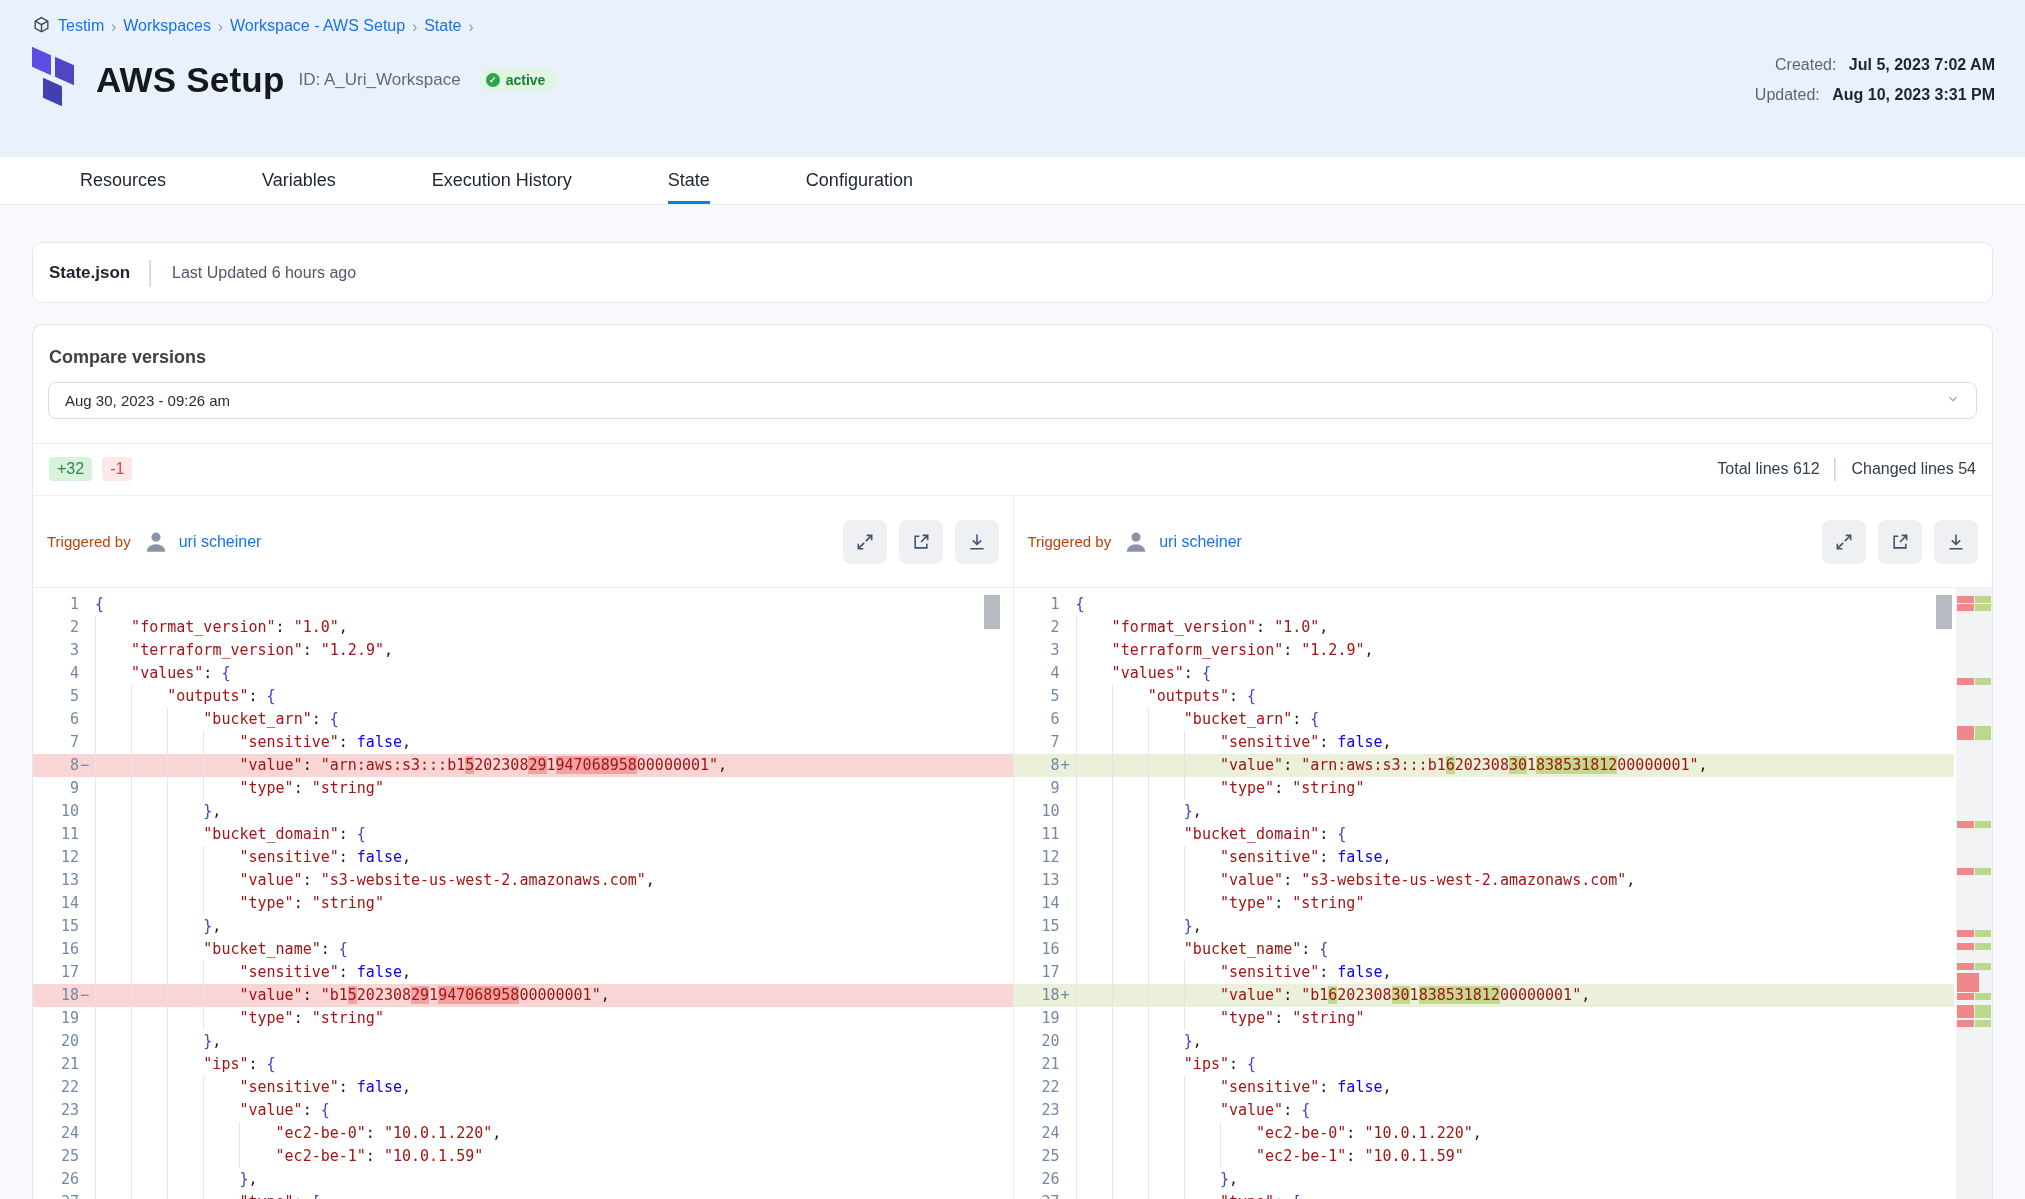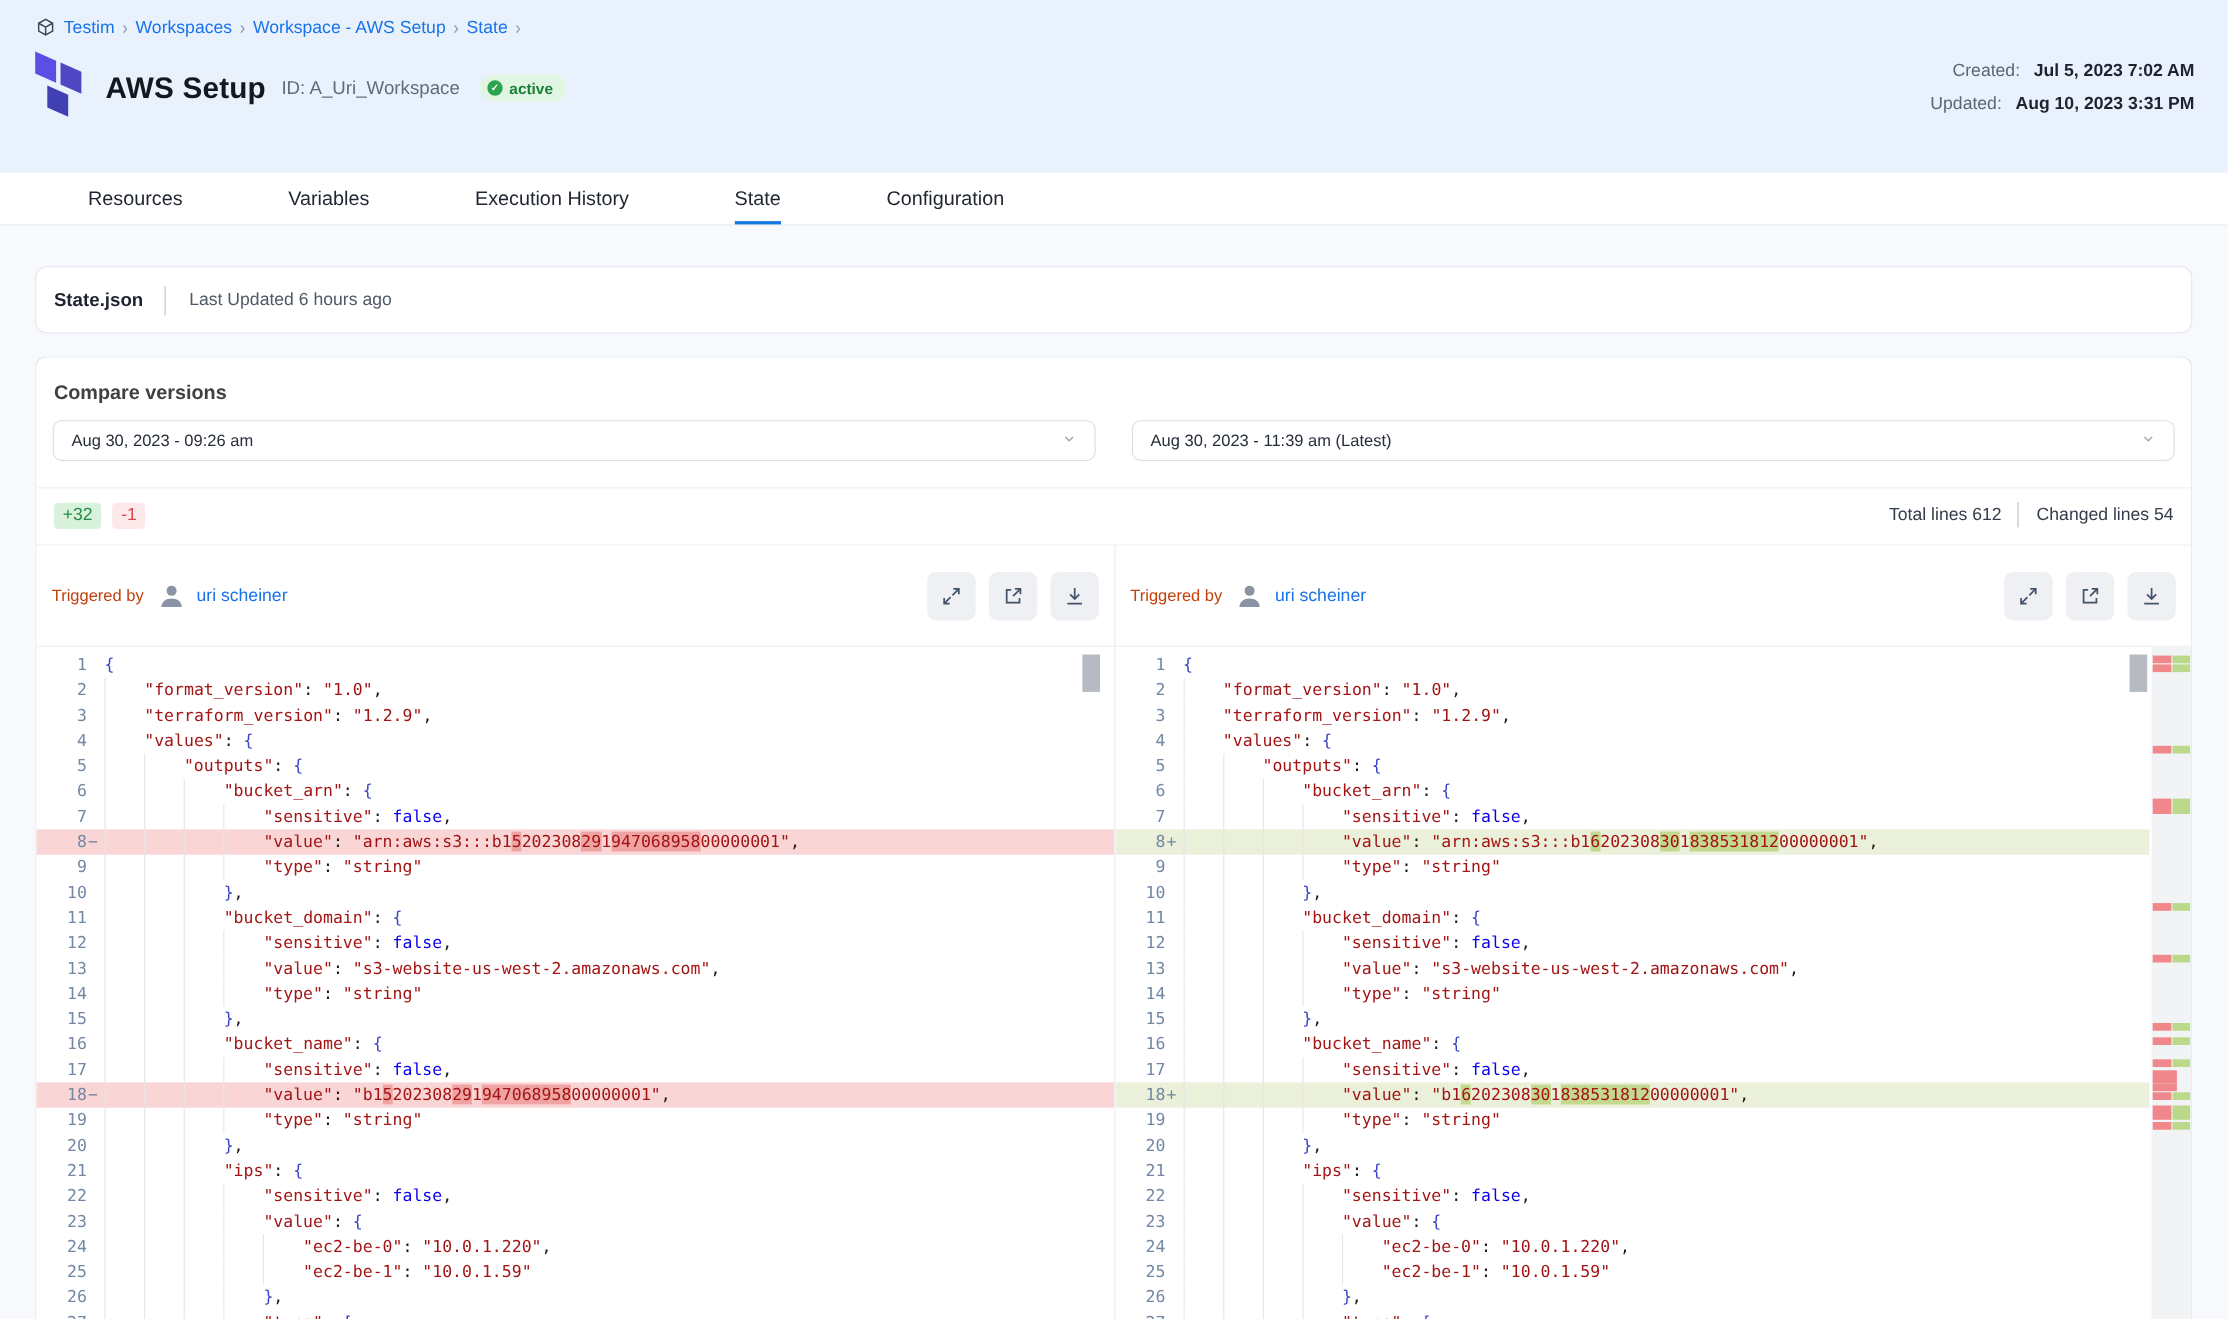--- a/index.html
+++ b/index.html
@@ -10,21 +10,21 @@
   .topbar { background:#e9f2fc; height:157px; position:relative; padding:0 32px; }
   .breadcrumb { display:flex; align-items:center; gap:7px; padding-top:16px; font-size:16px; }
   .bc-link { color:#1973e8; cursor:pointer; }
   .bc-sep { color:#8b99ad; font-size:15px; transform:scaleY(1.15); }
   .hdr-main { display:flex; align-items:center; margin-top:14px; }
   .tf-logo { position:relative; width:46px; height:62px; margin-right:18px; }
   .tf-logo div { position:absolute; transform:skewY(24deg); }
   .tf-a { left:0;  top:2px;  width:19px; height:20px; background:#5c4ee5; }
   .tf-b { left:23px; top:12px; width:19px; height:20px; background:#4f46c4; }
   .tf-c { left:11px; top:33px; width:19px; height:20px; background:#4040b2; }
-  .page-title { font-size:27px; font-weight:600; color:#15181e; letter-spacing:.2px; }
+  .page-title { font-size:35px; font-weight:600; color:#15181e; letter-spacing:.2px; }
   .ws-id { font-size:17px; color:#5f6b7c; margin-left:14px; }
   .status-badge { display:inline-flex; align-items:center; gap:6px; margin-left:18px;
                   background:#e1f5e3; border-radius:12px; padding:4px 12px 4px 7px;
                   font-size:14px; font-weight:700; color:#1a7f37; }
   .badge-dot { width:14px; height:14px; border-radius:50%; background:#2da44e; color:#fff;
                font-size:9px; display:flex; align-items:center; justify-content:center; }
   .hdr-meta { position:absolute; right:30px; top:44px; text-align:right; font-size:16px; }
   .meta-row { margin-bottom:12px;margin-top:12px; }
   .meta-label { color:#5b6673; margin-right:8px; }
   .meta-value { color:#1d2430; font-weight:600; }
@@ -164,28 +164,20 @@
   <span class="file-sep">│</span>
   <span class="file-updated">Last Updated 6 hours ago</span>
 </section>
 
 <section class="card compare-card">
   <h2 class="cmp-title">Compare versions</h2>
 
   <div class="selects">
     <div class="select">
       <span>Aug 30, 2023 - 09:26 am</span>
-      <span class="chev">
-        <svg width="14" height="14" viewBox="0 0 24 24" fill="none" stroke="#9aa3af" stroke-width="2">
-            <path d="M6 9l6 6 6-6"></path>
-          </svg>
-      </span>
-    </div>
-    <div class="select">
-      <span>Aug 30, 2023 - 11:39 am (Latest)</span>
       <span class="chev">
         <svg width="14" height="14" viewBox="0 0 24 24" fill="none" stroke="#9aa3af" stroke-width="2">
             <path d="M6 9l6 6 6-6"></path>
           </svg>
       </span>
     </div>
   </div>
 
   <div class="stats-row">
     <div class="chips">

